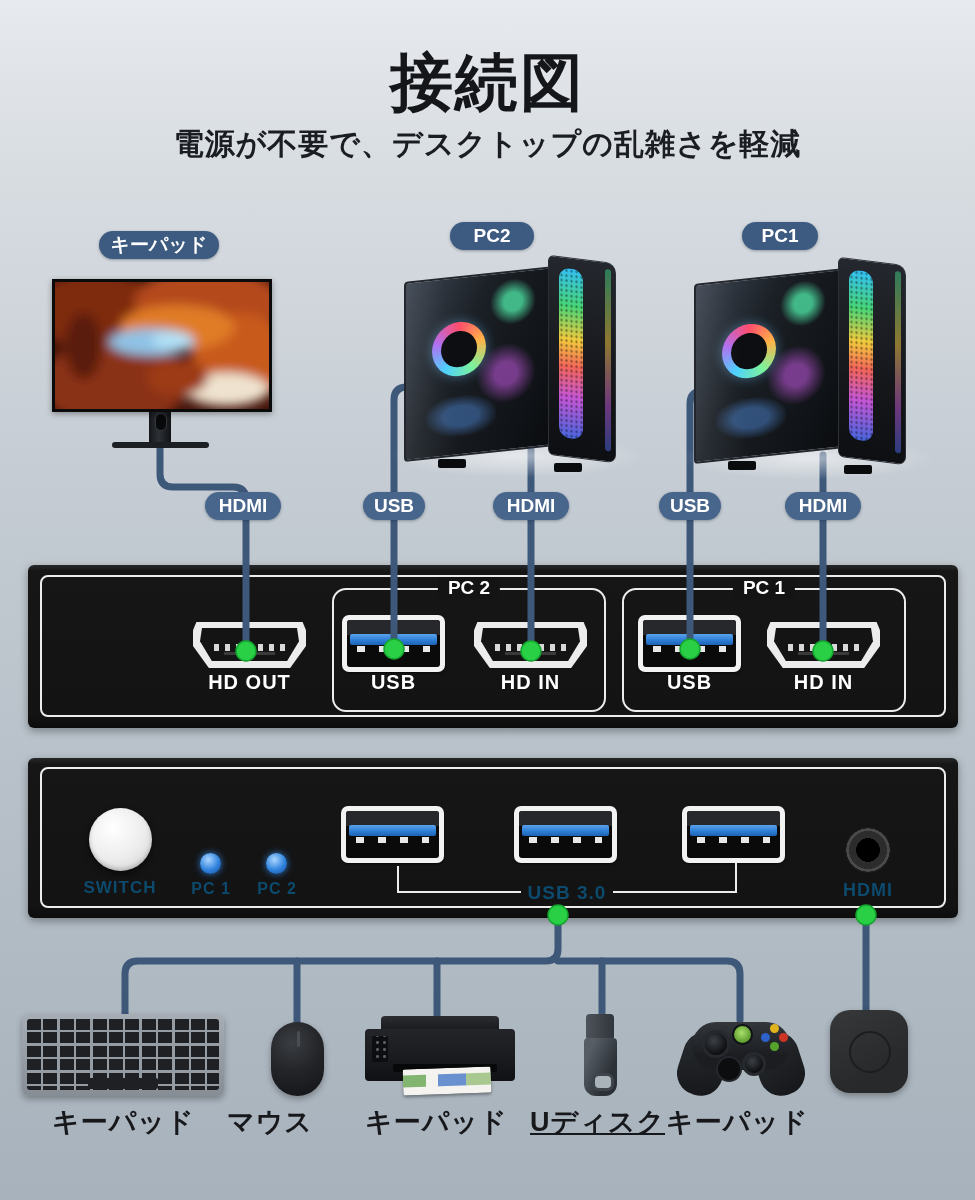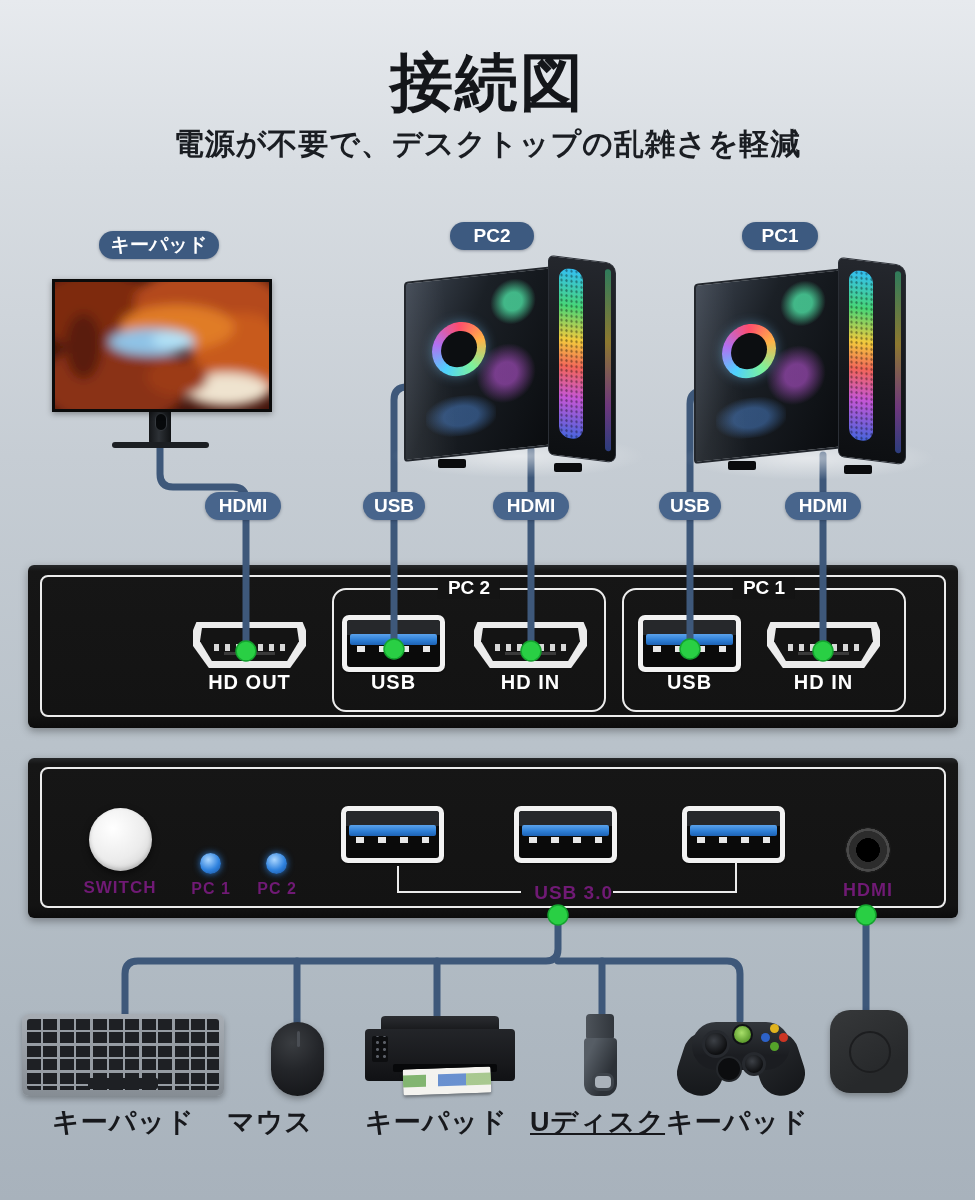--- a/index.html
+++ b/index.html
@@ -79,21 +79,21 @@
   .hdmi-pins{position:absolute;left:14px;right:14px;top:16px;height:7px;
              background:repeating-linear-gradient(90deg,#d8d8d8 0 5px,transparent 5px 11px);}
   .hdmi-slot{position:absolute;left:24px;right:24px;bottom:6px;height:3px;background:#3a3a3a;}
   
   .switch-btn{position:absolute;left:89px;top:808px;width:63px;height:63px;border-radius:50%;z-index:11;
               background:radial-gradient(circle at 38% 32%,#ffffff,#ececec 55%,#c9c9c9 100%);
               box-shadow:0 3px 7px rgba(0,0,0,.55), inset 0 -2px 4px rgba(0,0,0,.2);}
   .led{position:absolute;width:21px;height:21px;border-radius:50%;z-index:11;
        background:radial-gradient(circle at 40% 32%,#aad6ff,#2F82DE 55%,#16498f);
        box-shadow:0 0 7px rgba(47,130,222,.9);}
-  .small-label{position:absolute;color:#701a75;font-weight:700;font-size:17px;text-align:center;letter-spacing:1px;z-index:11;}
+  .small-label{position:absolute;color:#0c4a6e;font-weight:700;font-size:17px;text-align:center;letter-spacing:1px;z-index:11;}
   .bracket{position:absolute;background:#ececec;z-index:11;}
   .ctrl-jack{position:absolute;left:845px;top:827px;width:46px;height:46px;border-radius:50%;z-index:11;
              background:radial-gradient(circle,#000 0 36%,#2c2c2c 37% 58%,#4a4a4a 59% 66%,#1b1b1b 67%);}
   
   .keyboard{left:22px;top:1014px;width:202px;height:82px;background:linear-gradient(180deg,#a7adb4,#868d94);
             border-radius:7px;z-index:30;box-shadow:0 3px 6px rgba(0,0,0,.3);}
   .kb-keys{position:absolute;left:5px;right:5px;top:5px;bottom:6px;border-radius:3px;background-color:#969ca3;
            background-image:
              repeating-linear-gradient(to bottom,rgba(150,156,163,0) 0 11px,#969ca3 11px 13.4px),
              repeating-linear-gradient(to right,#1e2024 0 14px,#969ca3 14px 16.4px);}
@@ -311,21 +311,21 @@
 <div class="usb-port" style="left:682px;top:806px;z-index:11;">
   <div class="usb-cavity">
       <div class="usb-topdark"></div>
       <div class="usb-tab"></div>
       <div class="usb-contacts"></div>
     </div>
 </div>
 
 <div class="bracket" style="left:397px;top:866px;width:2px;height:27px;"></div>
 <div class="bracket" style="left:397px;top:891px;width:124px;height:2px;"></div>
-<div class="small-label" style="left:521px;top:882px;width:92px;font-size:19px;text-align:right;">USB 3.0</div>
+<div class="small-label" style="left:521px;top:882px;width:92px;font-size:19px;">USB 3.0</div>
 <div class="bracket" style="left:613px;top:891px;width:124px;height:2px;"></div>
 <div class="bracket" style="left:735px;top:862px;width:2px;height:31px;"></div>
 
 <div class="ctrl-jack"></div>
 <div class="small-label" style="left:838px;top:880px;width:60px;font-size:18px;">HDMI</div>
 
 <div class="abs keyboard">
   <div class="kb-keys"></div>
   <div class="kb-space"></div>
 </div>

